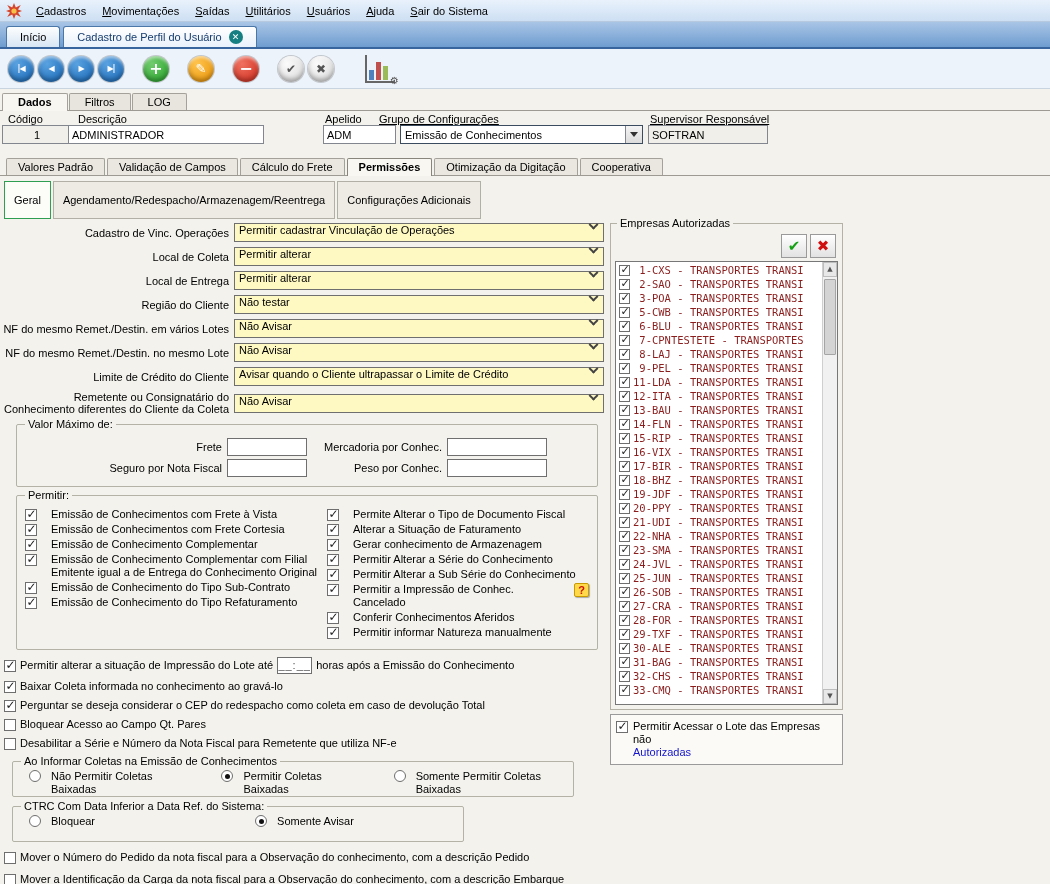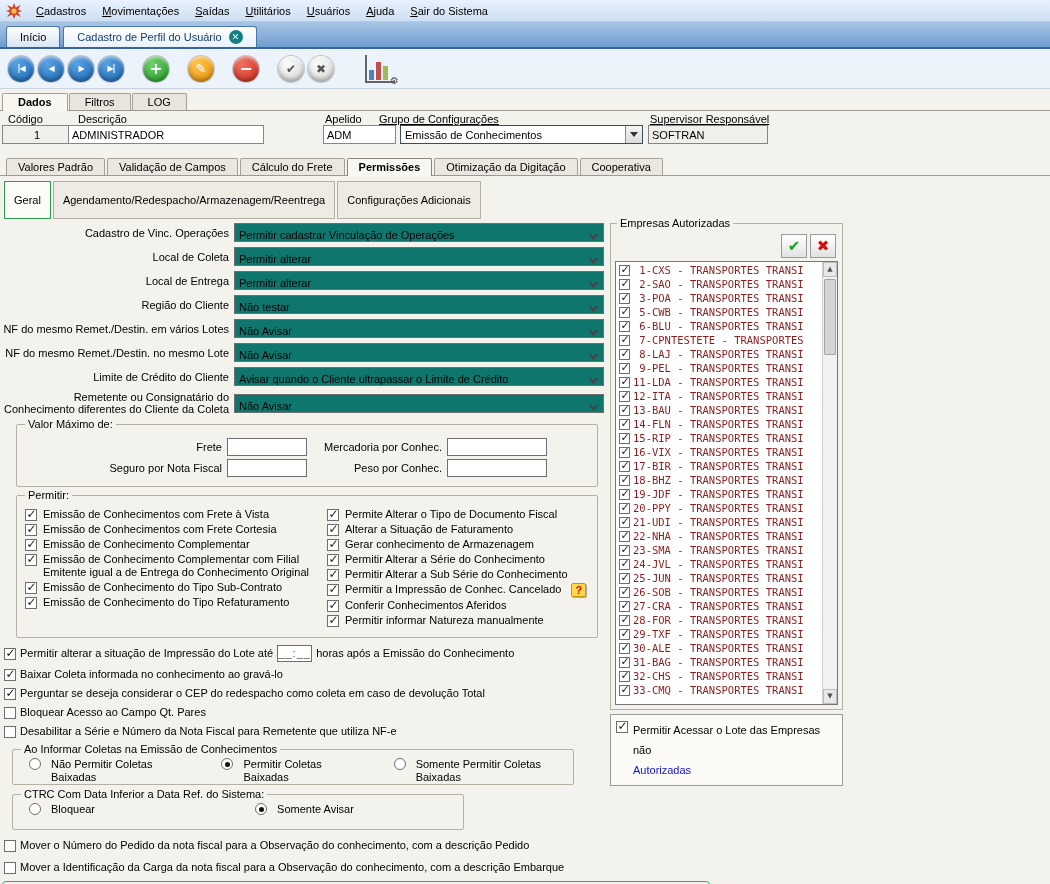--- a/index.html
+++ b/index.html
@@ -62,39 +62,39 @@
   .subtab { padding:12px 9px; border:1px solid #b2afa6; background:#edebe3; }
   .subtab.active { border:1px solid #2e9e53; background:#fcfcf9; }
 
   
   .content { position:relative; margin-top:4px; height:670px; }
   .leftcol { position:absolute; left:0; top:0; width:604px; }
   .rightcol { position:absolute; left:610px; top:0; width:233px; }
 
   .crow { display:flex; align-items:center; margin-bottom:5px; }
   .clbl { width:234px; text-align:right; padding-right:5px; line-height:12px; }
-  .combo { flex:1; height:19px; border:1px solid #6f6f6f; background:#0f766e; display:flex; align-items:flex-end; padding:0 4px; cursor:pointer; }
+  .combo { flex:1; height:19px; border:1px solid #6f6f6f; background:#fef9c3; display:flex; align-items:flex-start; padding:0 4px; cursor:pointer; }
   .combo .cval { flex:1; overflow:hidden; white-space:nowrap; }
   .chev { width:7px; height:7px; border-right:2px solid #444; border-bottom:2px solid #444; transform:rotate(45deg) translate(-2px,-2px); margin-right:2px; flex:none; }
 
   .gbox { border:1px solid #b4b1a6; border-radius:2px; position:relative; padding:10px 8px 6px; }
   .gbox>.glegend { position:absolute; top:-7px; left:8px; background:var(--bg); padding:0 3px; }
 
   .vmbox { margin:9px 0 0 16px; width:582px; }
   .vmrow { display:flex; align-items:center; margin:3px 0; }
   .vml1 { width:202px; text-align:right; padding-right:5px; }
   .vml2 { width:140px; text-align:right; padding-right:5px; }
   .vminp { width:80px; height:18px; border:1px solid #6f6f6f; background:#fff; padding:0 3px; }
   .vminp.w2 { width:100px; }
 
   .pbox { margin:8px 0 0 16px; width:582px; padding-bottom:8px; }
   .pcols { display:flex; }
   .pleft { width:302px; }
   .pright { flex:1; }
-  .citem { display:flex; align-items:flex-start; margin:2px 0; gap:6px; }
+  .citem { display:flex; align-items:flex-start; margin:2px 0; gap:14px; }
   .clab { line-height:13px; }
 
   .cb { width:12px; height:12px; border:1px solid #6e6e6e; background:#fff; position:relative; flex:none; display:inline-block; margin-top:0.5px; }
   .cb.checked::after { content:"✓"; position:absolute; left:0.5px; top:-3px; font-size:12px; font-weight:bold; color:#1a1a1a; font-family:"DejaVu Sans",sans-serif; }
   .rb { width:12px; height:12px; border:1px solid #6e6e6e; border-radius:50%; background:#fff; position:relative; flex:none; }
   .rb.checked::after { content:""; position:absolute; left:2.5px; top:2.5px; width:5px; height:5px; border-radius:50%; background:#111; }
 
   .help { width:15px; height:14px; background:#ffd94a; border:1px solid #c89a00; color:#cc1100; font-weight:bold; text-align:center; line-height:12px; font-size:11px; margin-left:4px; border-radius:2px; box-shadow:1px 1px 1px rgba(0,0,0,.3); flex:none; }
 
   .loterow { display:flex; align-items:center; gap:4px; margin-top:7px; padding-left:4px; }
@@ -126,21 +126,21 @@
   .erow { display:flex; align-items:center; height:14px; gap:3px; padding-left:3px; }
   .erow .cb { width:11px; height:11px; margin-top:0; }
   .erow .cb.checked::after { font-size:11px; top:-2.5px; left:0.5px; }
   .elabel { font-family:"DejaVu Sans Mono",monospace; font-size:10.5px; color:#8b1d1d; white-space:pre; overflow:hidden; }
   .scrollbar { position:absolute; right:0; top:0; bottom:0; width:15px; background:#f1f1f1; border-left:1px solid #cfcfcf; }
   .sbtn { position:absolute; left:0; width:14px; height:15px; background:#e8e8e8; border:1px solid #bdbdbd; color:#555; font-size:7px; text-align:center; line-height:13px; font-family:"DejaVu Sans",sans-serif; }
   .sbtn.up { top:0; }
   .sbtn.down { bottom:0; }
   .sthumb { position:absolute; left:1px; width:12px; top:17px; height:76px; background:#d4d4d4; border:1px solid #a5a5a5; border-radius:1px; }
   .efooter { margin-top:4px; border:1px solid #9a9a9a; background:#fbfaf6; padding:5px; display:flex; gap:5px; align-items:flex-start; }
-  .efooter .txt { line-height:20px; }
+  .efooter .txt { line-height:13px; }
   .efooter .l2 { color:#1414cc; }
 </style>
 </head>
 <body>
 
 <div class="app">
 
   <div class="menubar">
     <span class="app-icon">
       <svg width="16" height="16" viewBox="0 0 16 16">

